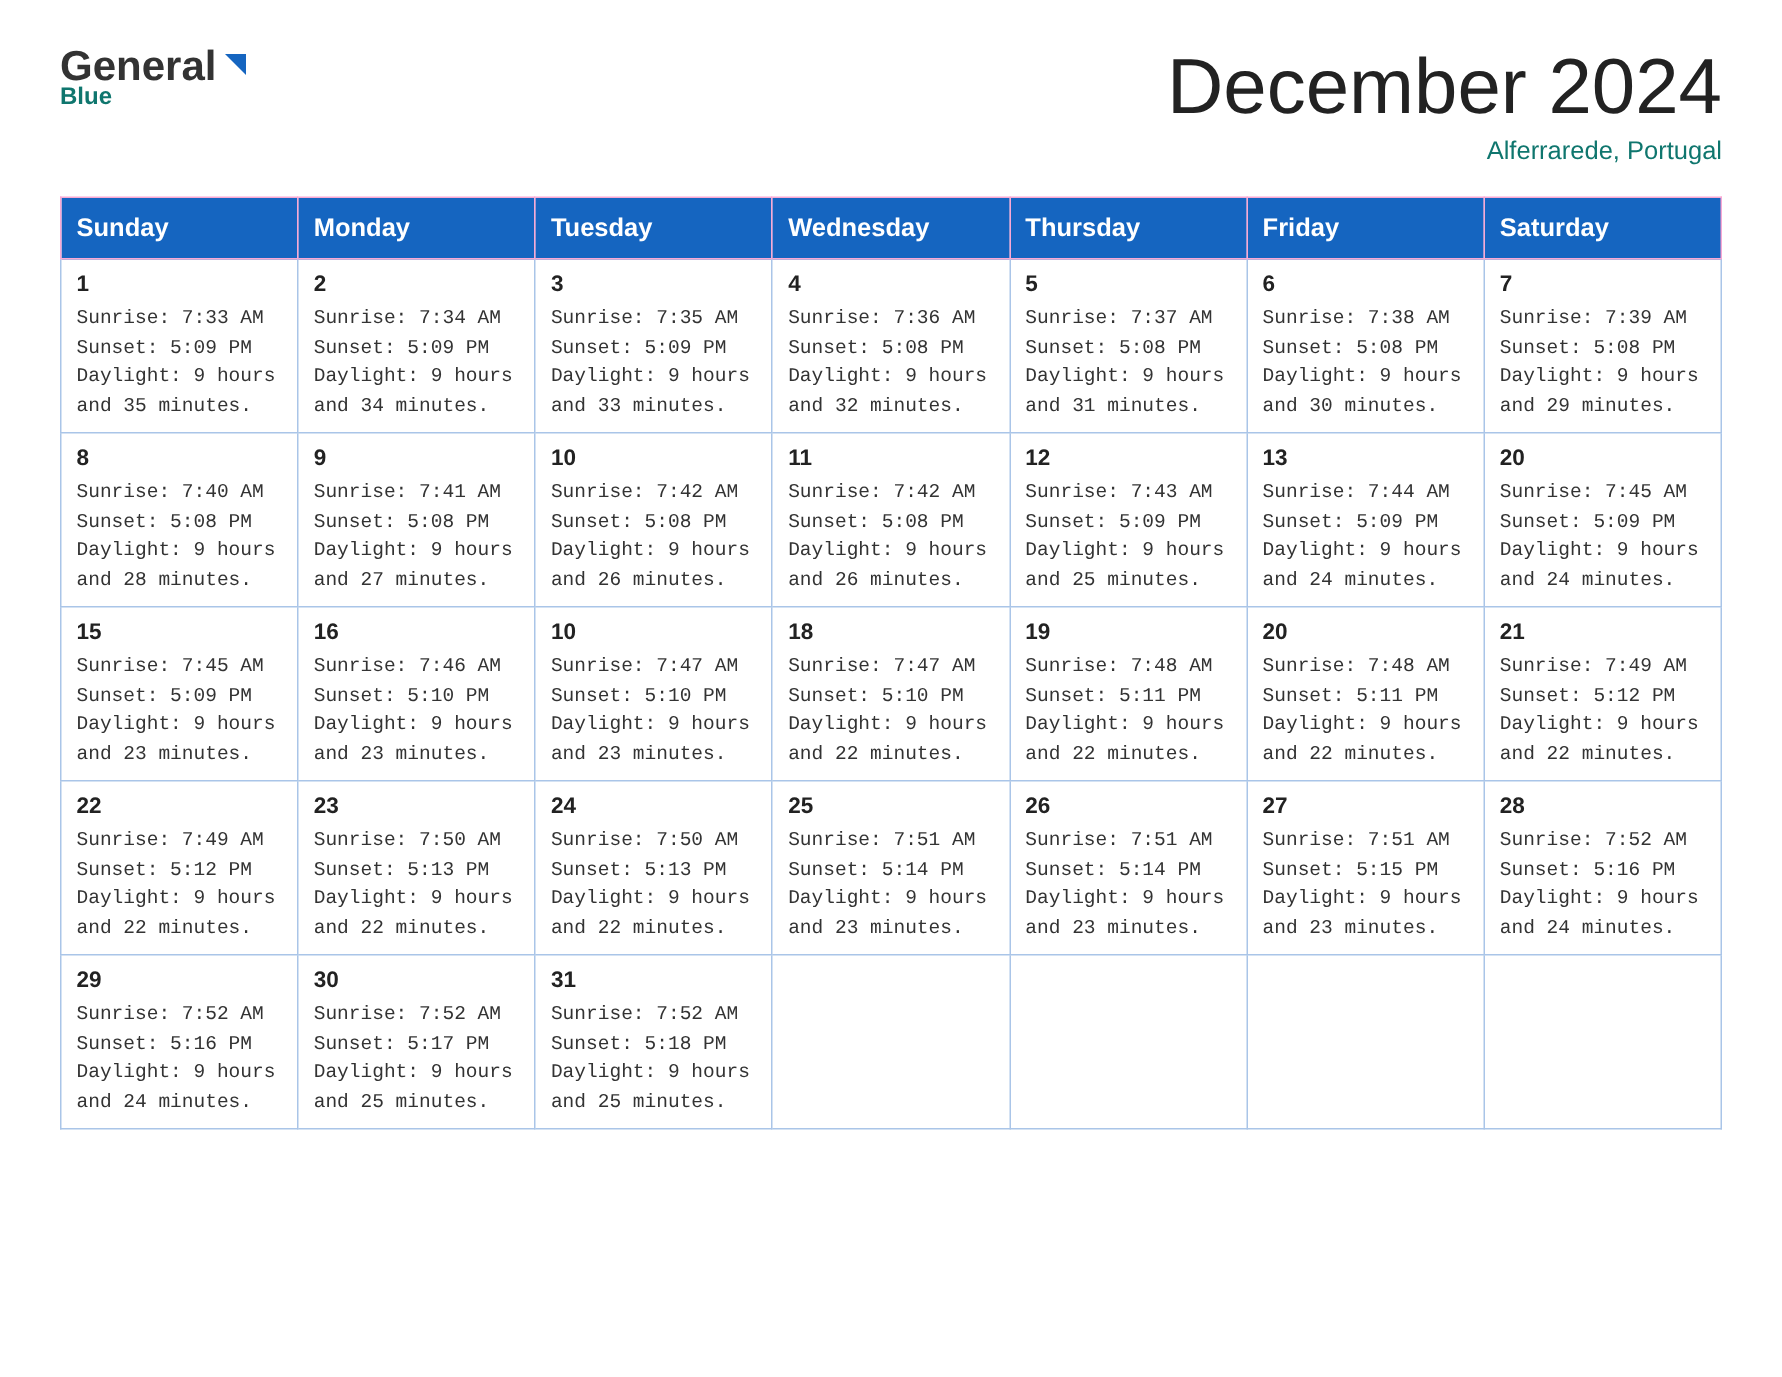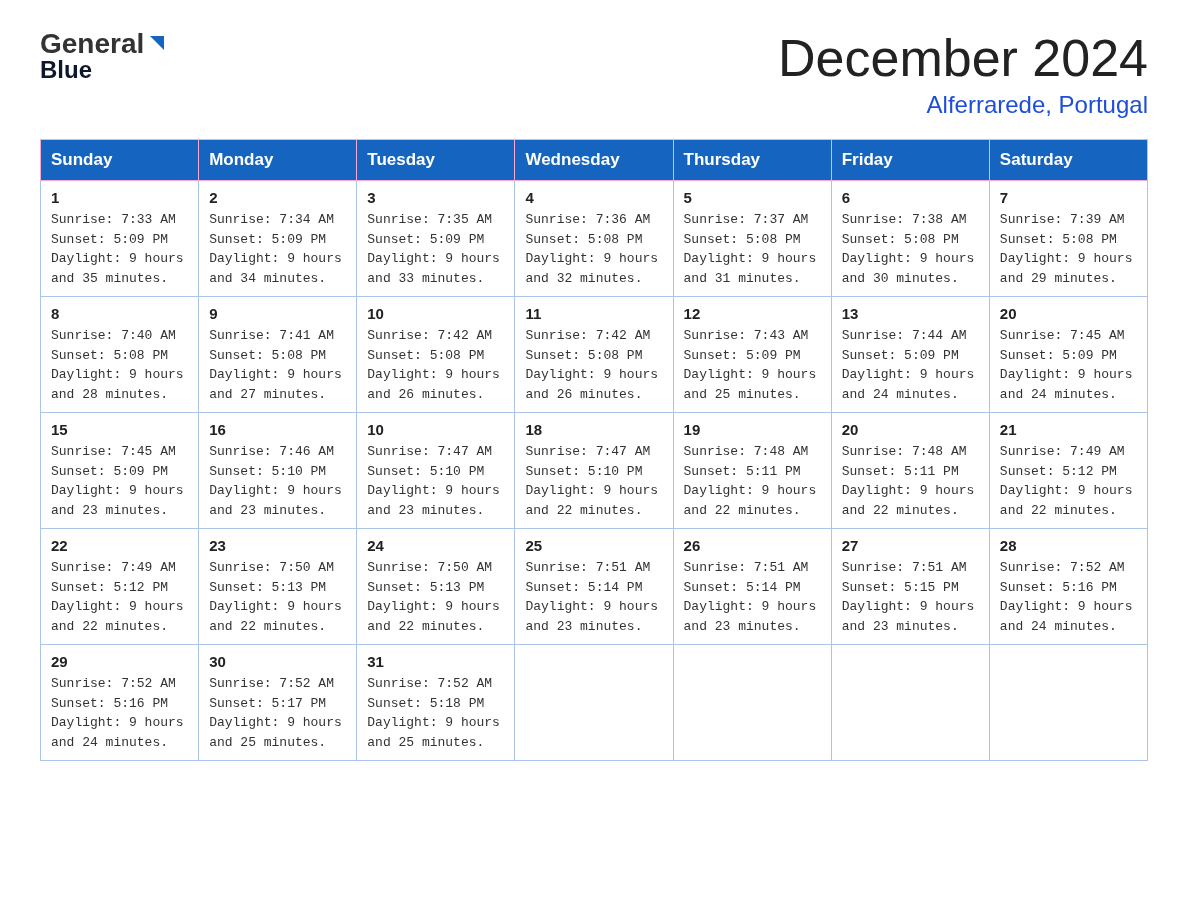--- a/index.html
+++ b/index.html
@@ -21,37 +21,37 @@
       flex-direction: column;
       align-items: flex-start;
     }
     .logo-text {
       font-size: 28px;
       font-weight: bold;
       color: #333;
       line-height: 1;
     }
     .logo-line {
-      color: #0f172a;
-      font-size: 24px;
+      color: #0f766e;
+      font-size: 16px;
       font-weight: bold;
       margin-top: -2px;
     }
     .title-block {
       text-align: right;
     }
     .month-title {
       font-size: 52px;
       font-weight: normal;
       color: #222;
       line-height: 1.1;
     }
     .location {
-      font-size: 24px;
-      color: #1d4ed8;
+      font-size: 17px;
+      color: #0f766e;
       margin-top: 4px;
     }
     table {
       width: 100%;
       border-collapse: collapse;
       table-layout: fixed;
     }
     thead tr th {
       background-color: #1565c0;
       color: #fff;

